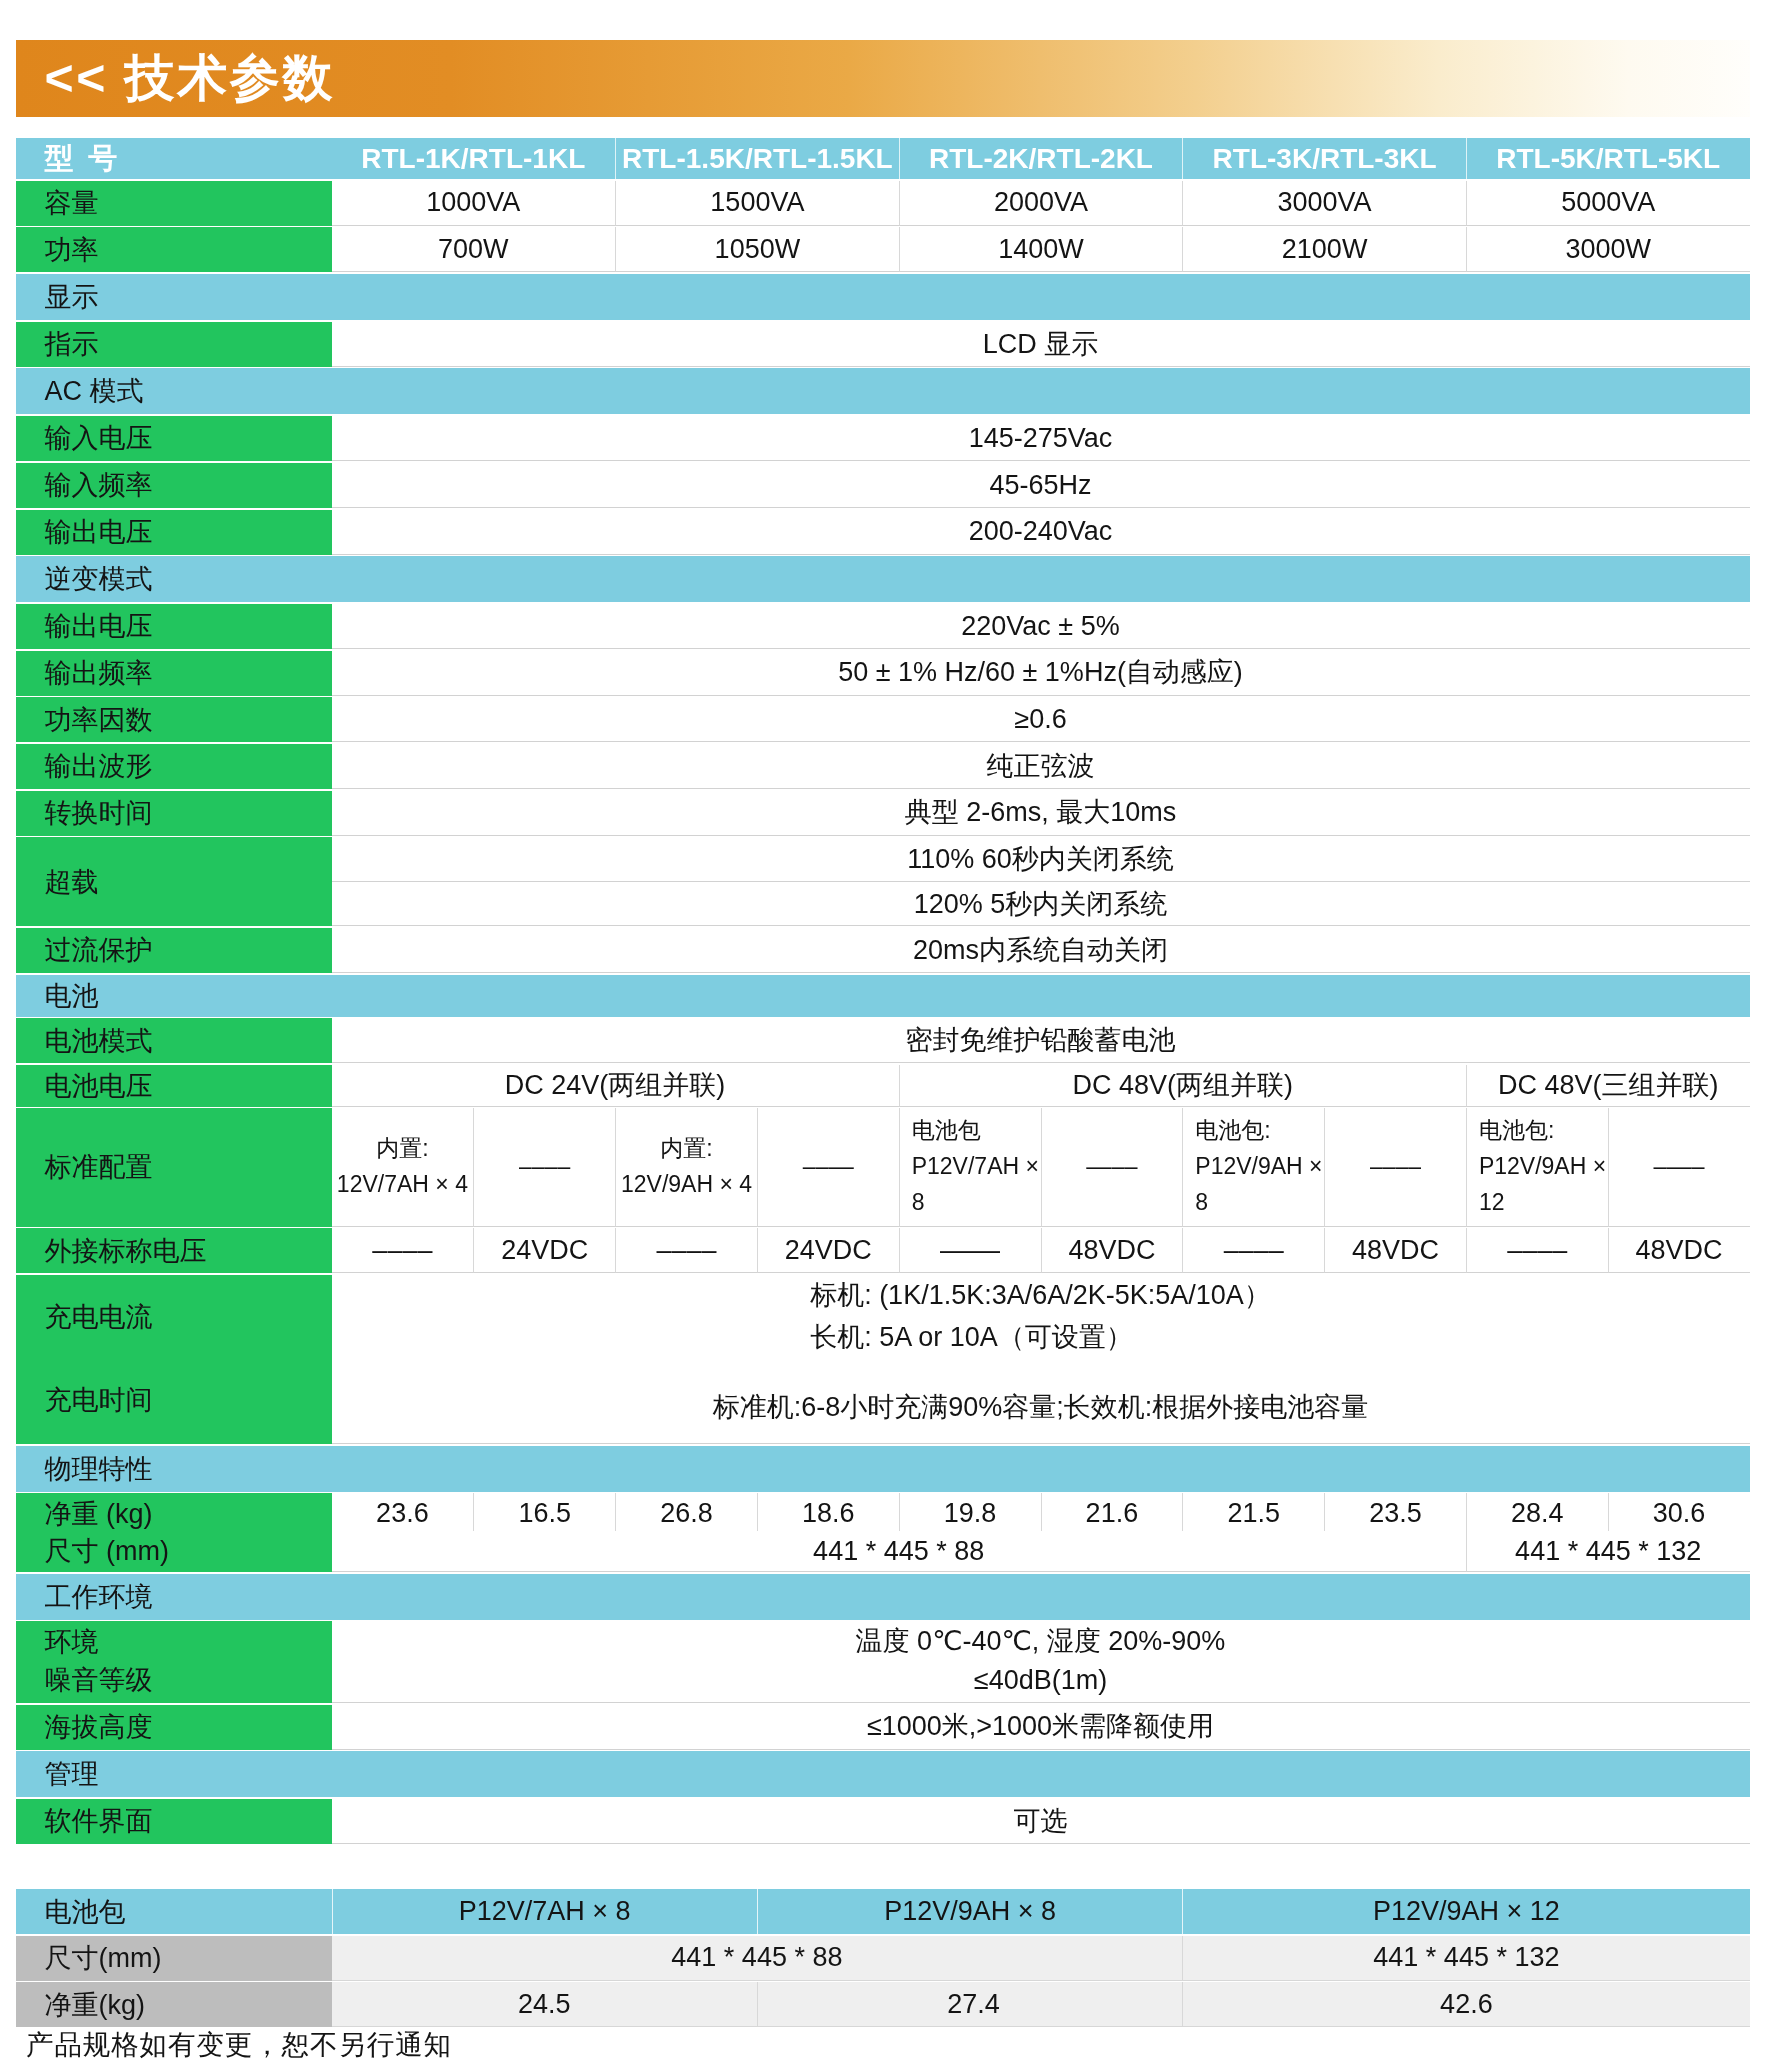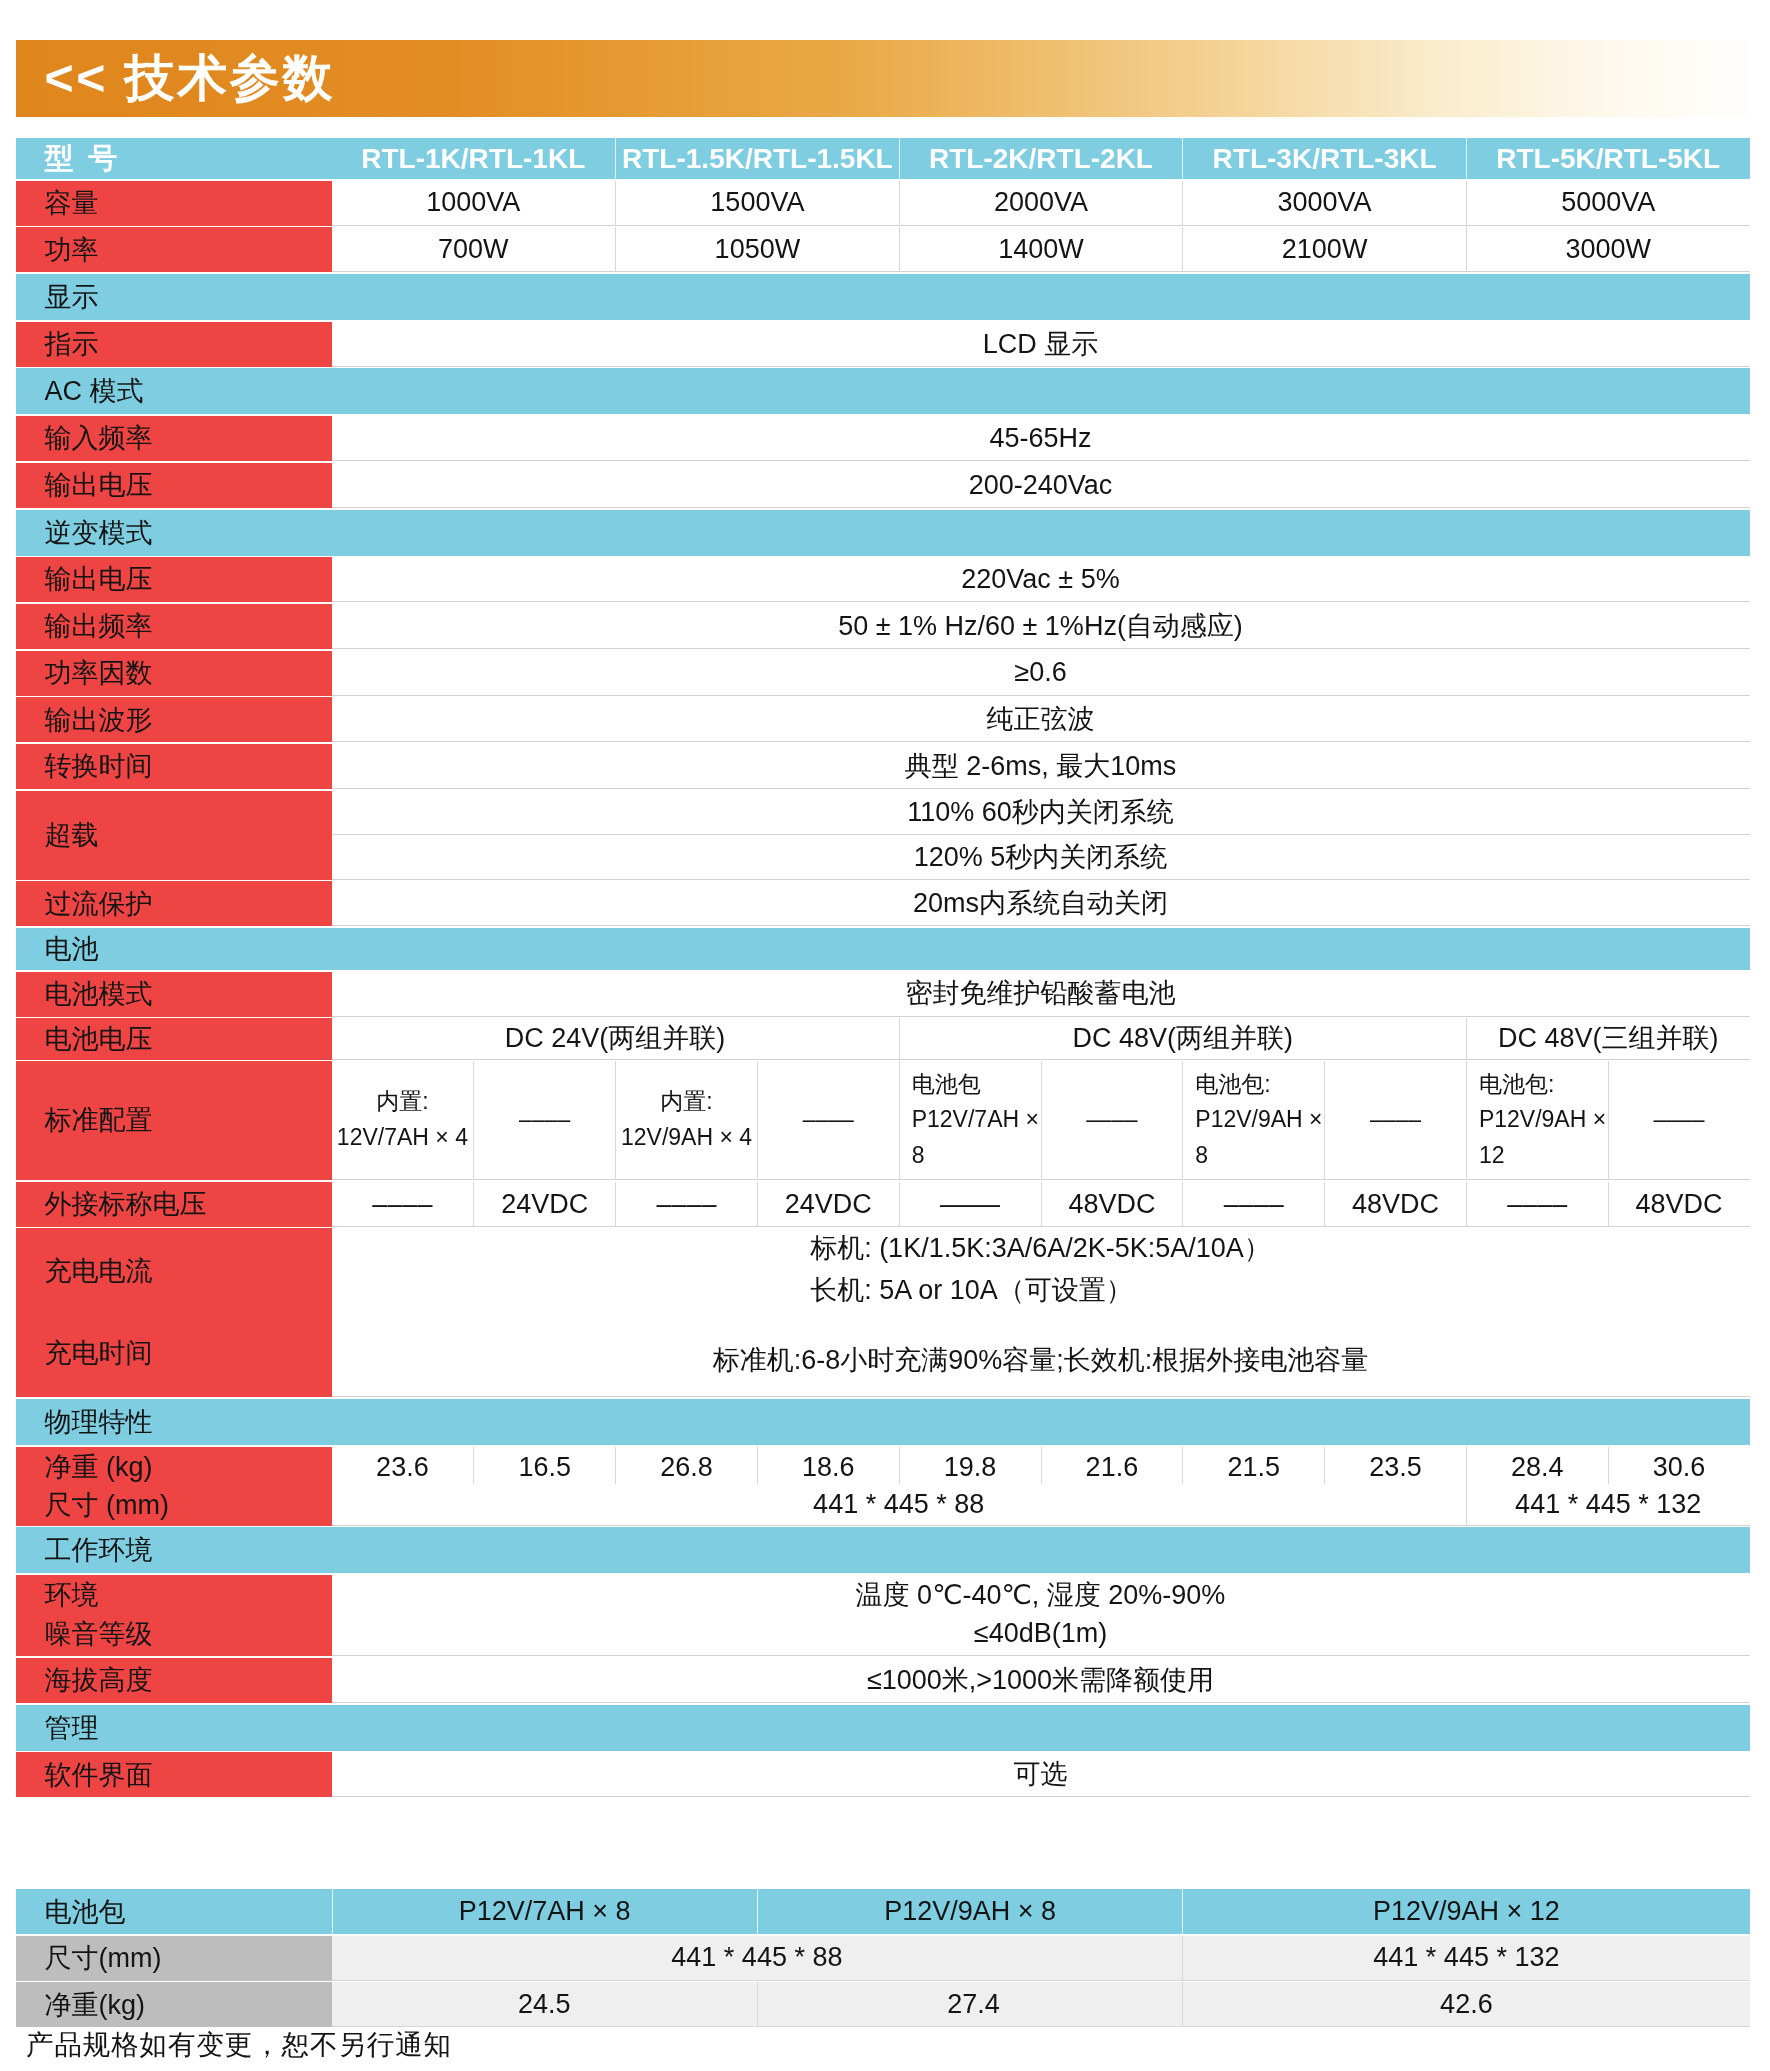--- a/index.html
+++ b/index.html
@@ -18,21 +18,21 @@
   }
   .titlebar .ttl {
     color:#ffffff; font-size:50px; font-weight:bold; padding-left:29px; letter-spacing:2.6px;
   }
 
   
   #main-table { position:absolute; left:15.5px; top:138px; width:1734px; }
   .t-row { display:grid; grid-template-columns:316px repeat(10,1fr); margin-bottom:1.7px; }
 
   .lbl {
-    background:#ef4444; display:flex; align-items:center;
+    background:#22c55e; display:flex; align-items:center;
     padding-left:29px; font-size:27px; line-height:1.2;
   }
   .sec {
     grid-column:1 / -1; background:#7ecde0; display:flex; align-items:center;
     padding-left:29px; font-size:27px;
   }
   .hrow { background:#7ecde0; }
   .hrow .lbl { background:transparent; color:#ffffff; font-weight:bold; font-size:29px; letter-spacing:3.4px; }
   .hcell {
     color:#ffffff; font-weight:bold; font-size:28px;
@@ -150,20 +150,26 @@
       <div class="t-row" style="height: 45px;">
         <div class="lbl">指示</div>
         <div class="cell first" style="grid-column: span 10;">
           <div class="ml">LCD 显示</div>
         </div>
       </div>
       <div class="t-row" style="height: 46px;">
         <div class="sec">AC 模式</div>
       </div>
       <div class="t-row" style="height: 45px;">
+        <div class="lbl">输入电压</div>
+        <div class="cell first" style="grid-column: span 10;">
+          <div class="ml">145-275Vac</div>
+        </div>
+      </div>
+      <div class="t-row" style="height: 45px;">
         <div class="lbl">输入频率</div>
         <div class="cell first" style="grid-column: span 10;">
           <div class="ml">45-65Hz</div>
         </div>
       </div>
       <div class="t-row" style="height: 45px;">
         <div class="lbl">输出电压</div>
         <div class="cell first" style="grid-column: span 10;">
           <div class="ml">200-240Vac</div>
         </div>

